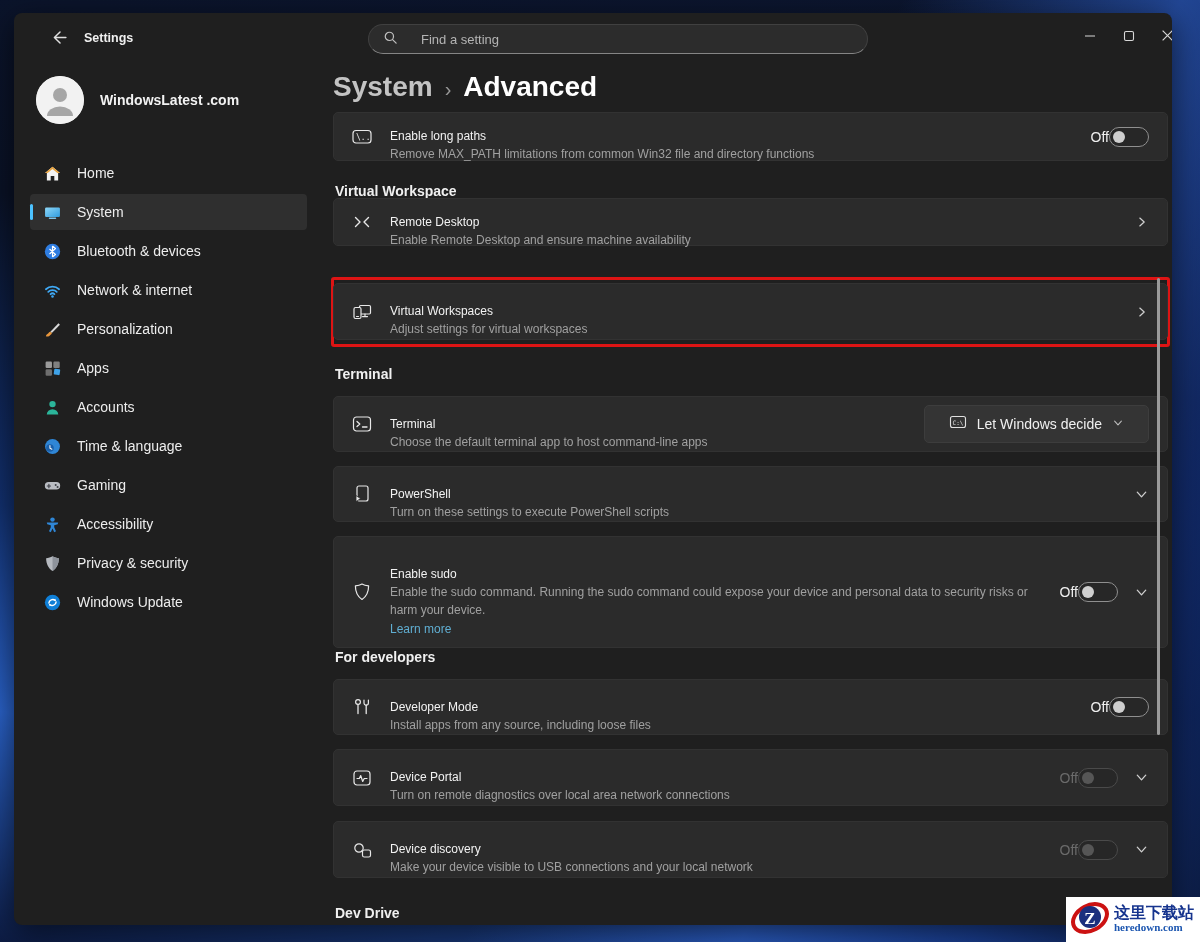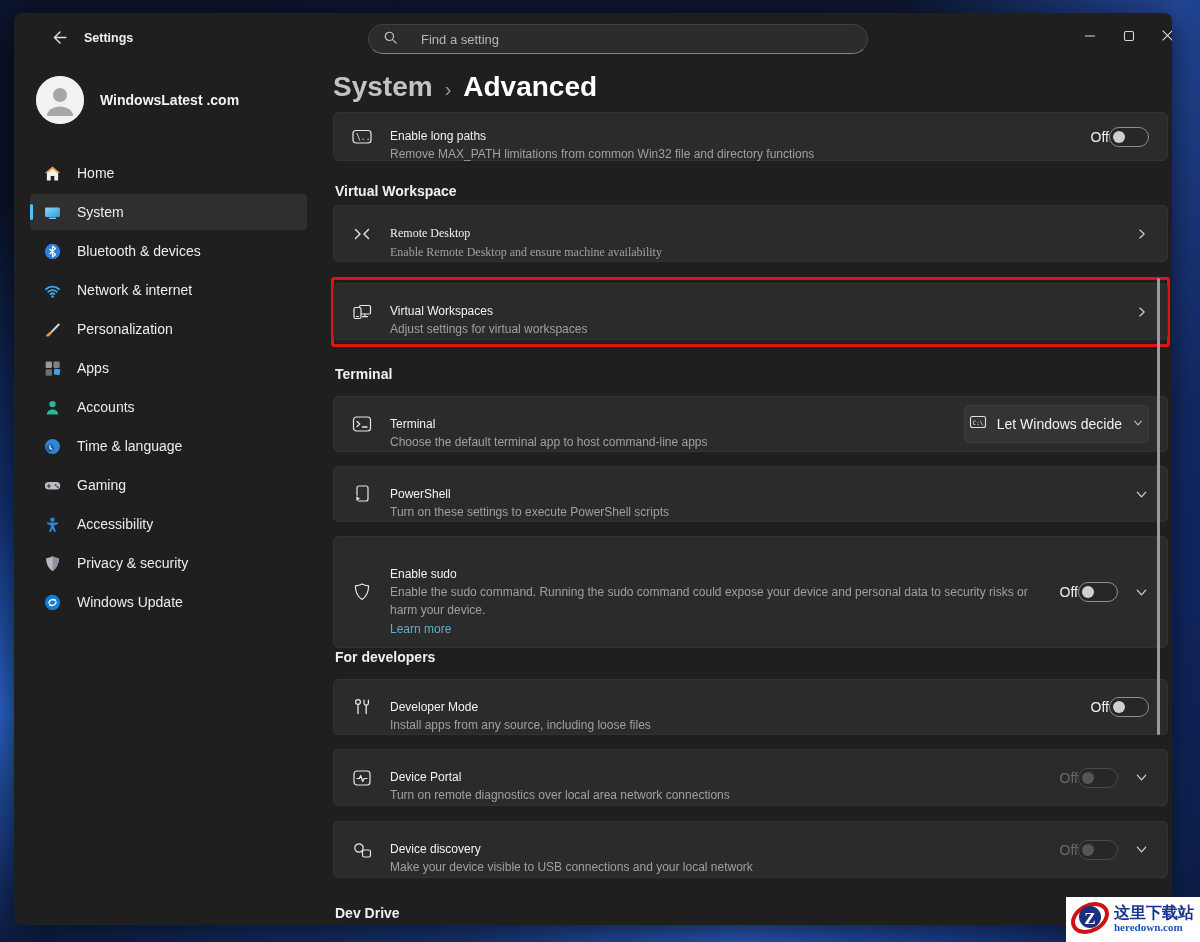--- a/index.html
+++ b/index.html
@@ -67,21 +67,21 @@
   .off-label{ font-size:14px; color:#f0f0f0; }
   .toggle{ width:40px; height:20px; border:1px solid #8f8f8f; border-radius:11px; position:relative; cursor:pointer; background:#272727; }
   .toggle .knob{ position:absolute; left:3px; top:3px; width:12px; height:12px; border-radius:50%; background:#cfcfcf; }
   .toggle-group.dim .off-label{ color:#6b6b6b; }
   .toggle-group.dim .toggle{ border-color:#4a4a4a; }
   .toggle-group.dim .knob{ background:#565656; }
   .chev{ display:flex; cursor:pointer; }
   
   .dropdown{
     display:flex; align-items:center; gap:10px; background:#343434; border:1px solid #3d3d3d;
-    border-radius:5px; padding:7px 4px; cursor:pointer;
+    border-radius:5px; padding:7px 24px; cursor:pointer;
   }
   .dropdown-label{ font-size:14px; color:#f0f0f0; }
   .scroll-thumb{ position:absolute; left:1143px; top:265px; width:3px; height:457px; background:#9a9a9a; border-radius:2px; }
   
   .watermark{
     position:absolute; left:1066px; top:897px; width:134px; height:45px; background:#ffffff;
     display:flex; align-items:center; gap:4px; padding:2px 4px;
   }
   .wm-text{ display:flex; flex-direction:column; line-height:1.05; }
   .wm-line1{ font-family:"Liberation Serif",serif; font-size:16px; font-weight:700; color:#16348e; white-space:nowrap; }
@@ -294,21 +294,21 @@
           <span class="off-label">Off</span>
           <span class="toggle">
               <span class="knob"></span>
             </span>
         </div>
       </div>
     </div>
 
     <div class="section-h" style="top:170px;">Virtual Workspace</div>
 
-    <div class="panel" style="top:192px; height:57px;font-family:Liberation Serif, serif;">
+    <div class="panel" style="top:185px; height:48px;">
       <span class="row-icon">
         <svg width="22" height="22" viewBox="0 0 22 22">
             <path d="M4.5 6.5 L9 11 L4.5 15.5" stroke="#e8e8e8" stroke-width="1.4" fill="none" stroke-linecap="round" stroke-linejoin="round"></path>
             <path d="M17.5 6.5 L13 11 L17.5 15.5" stroke="#e8e8e8" stroke-width="1.4" fill="none" stroke-linecap="round" stroke-linejoin="round"></path>
           </svg>
       </span>
       <div class="row-text">
         <div class="row-title">Remote Desktop</div>
         <div class="row-desc">Enable Remote Desktop and ensure machine availability</div>
       </div>

